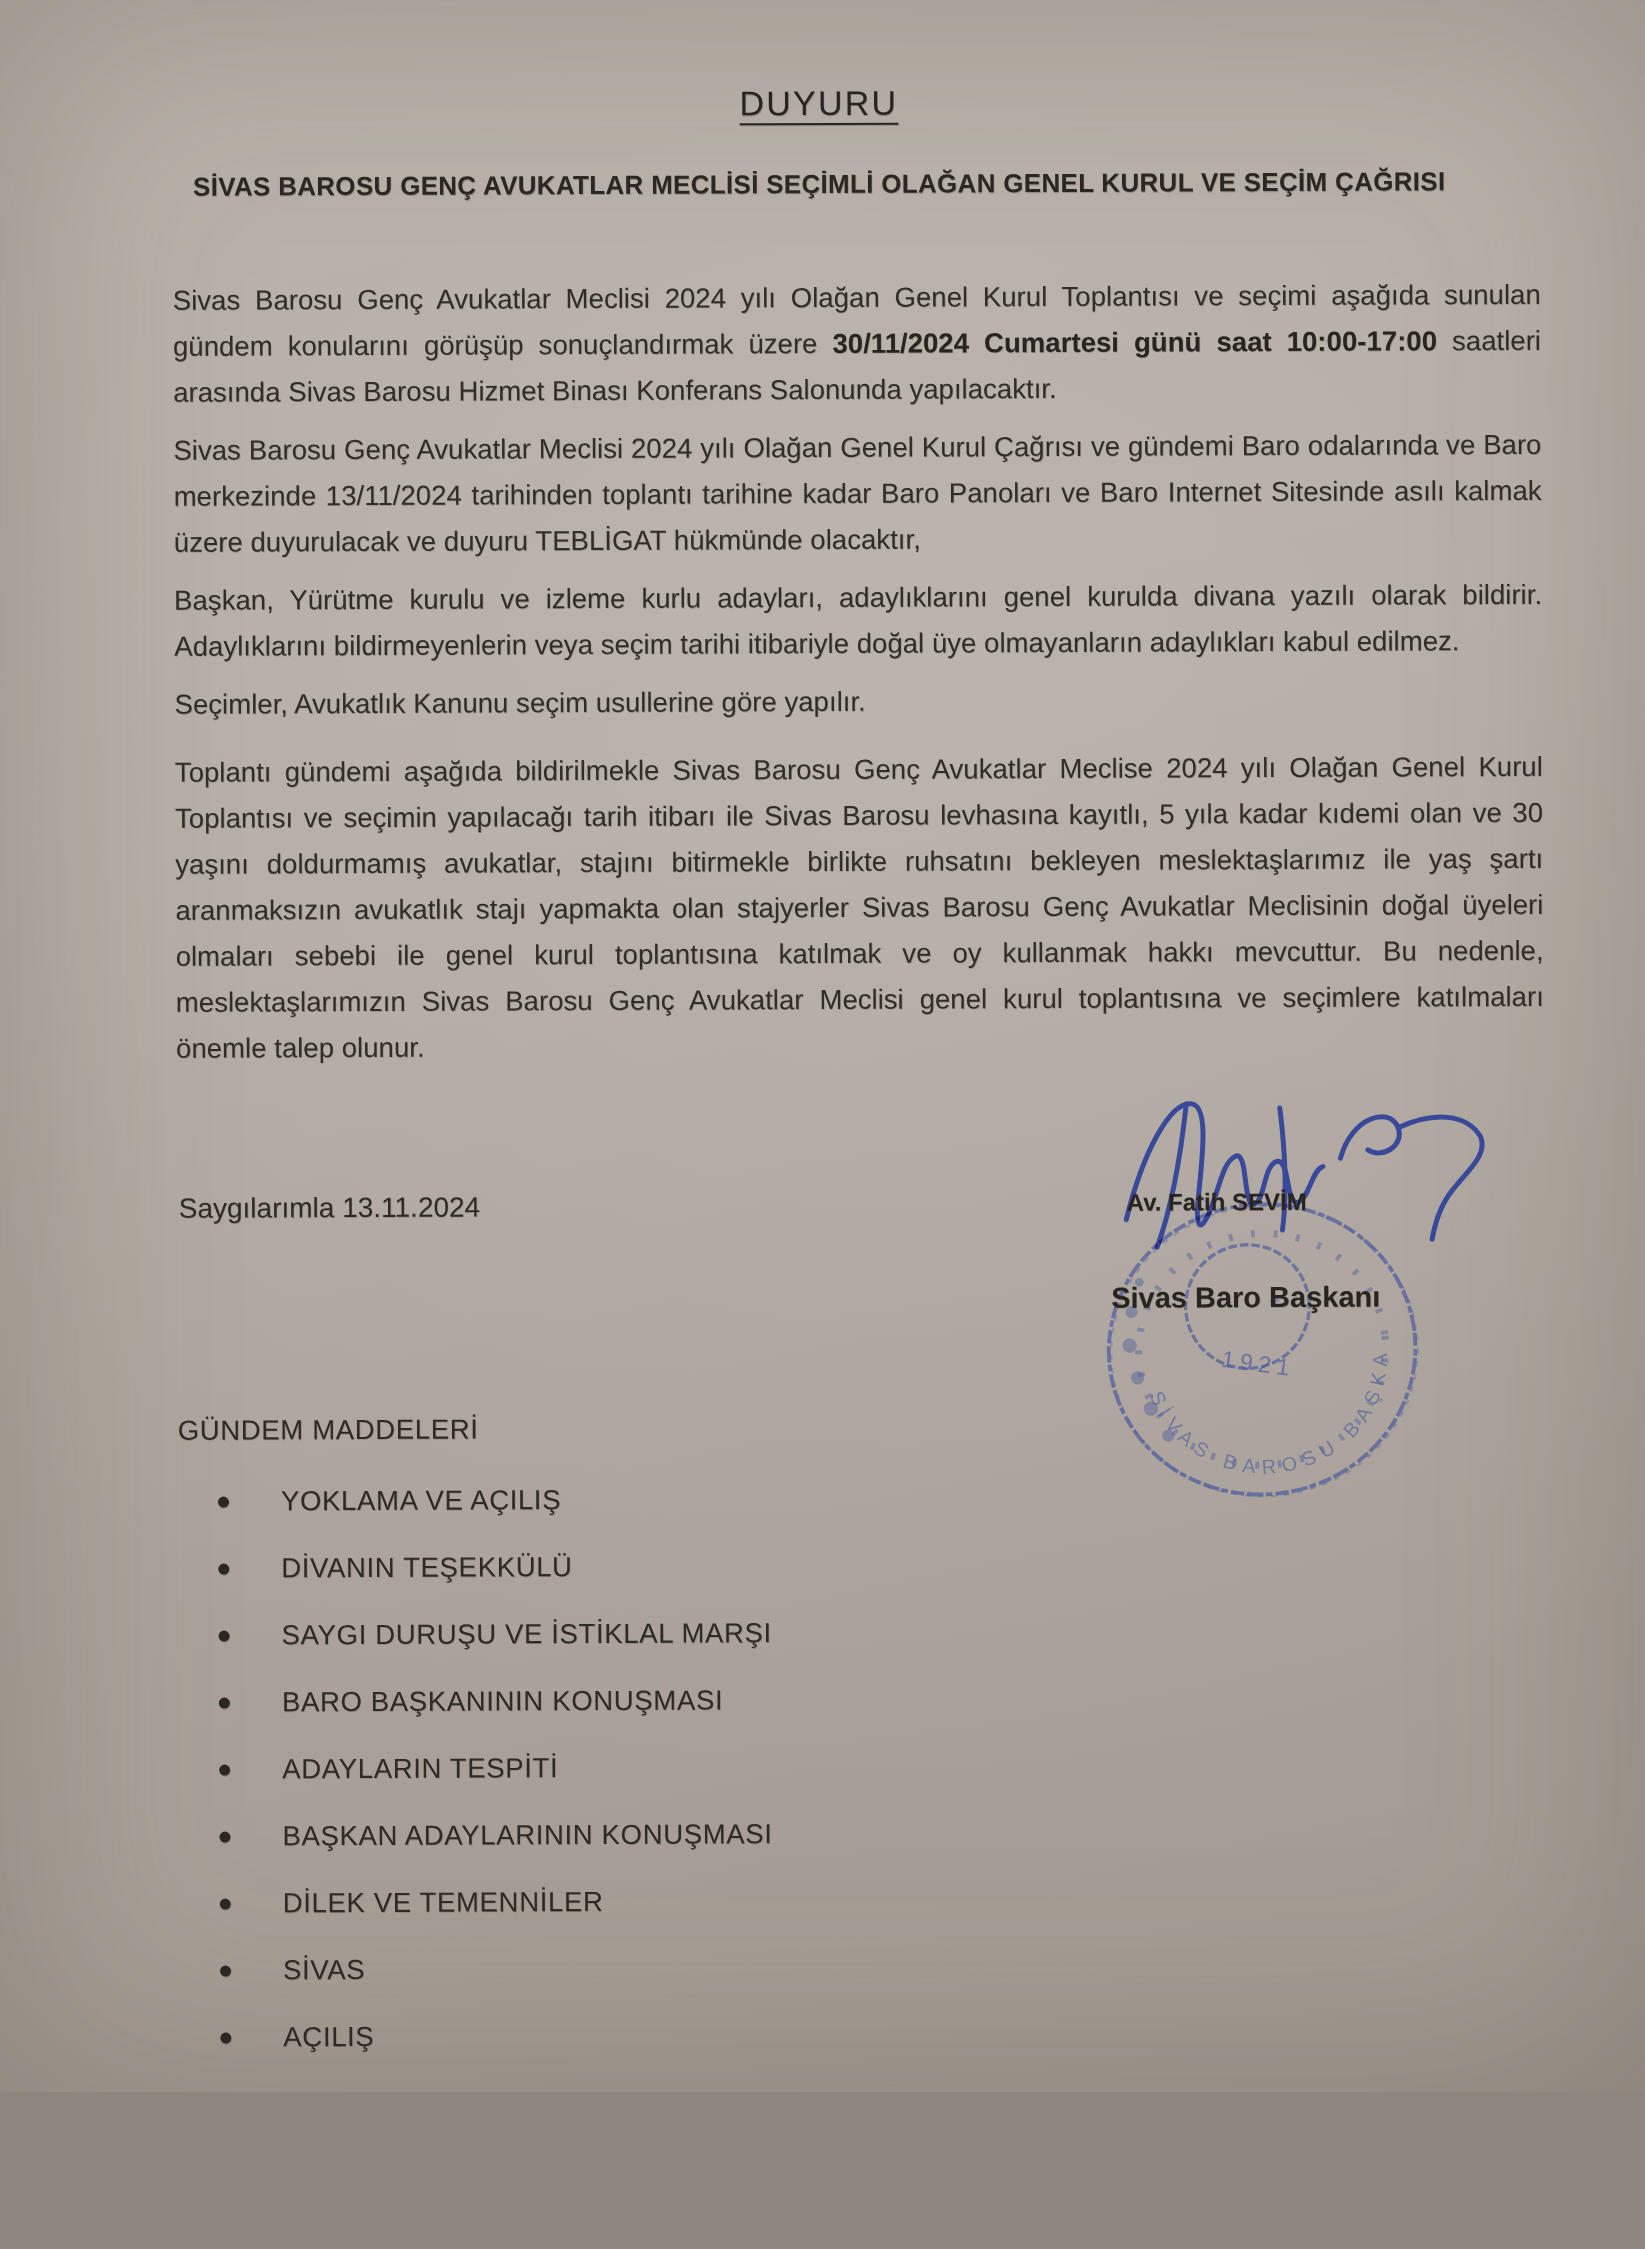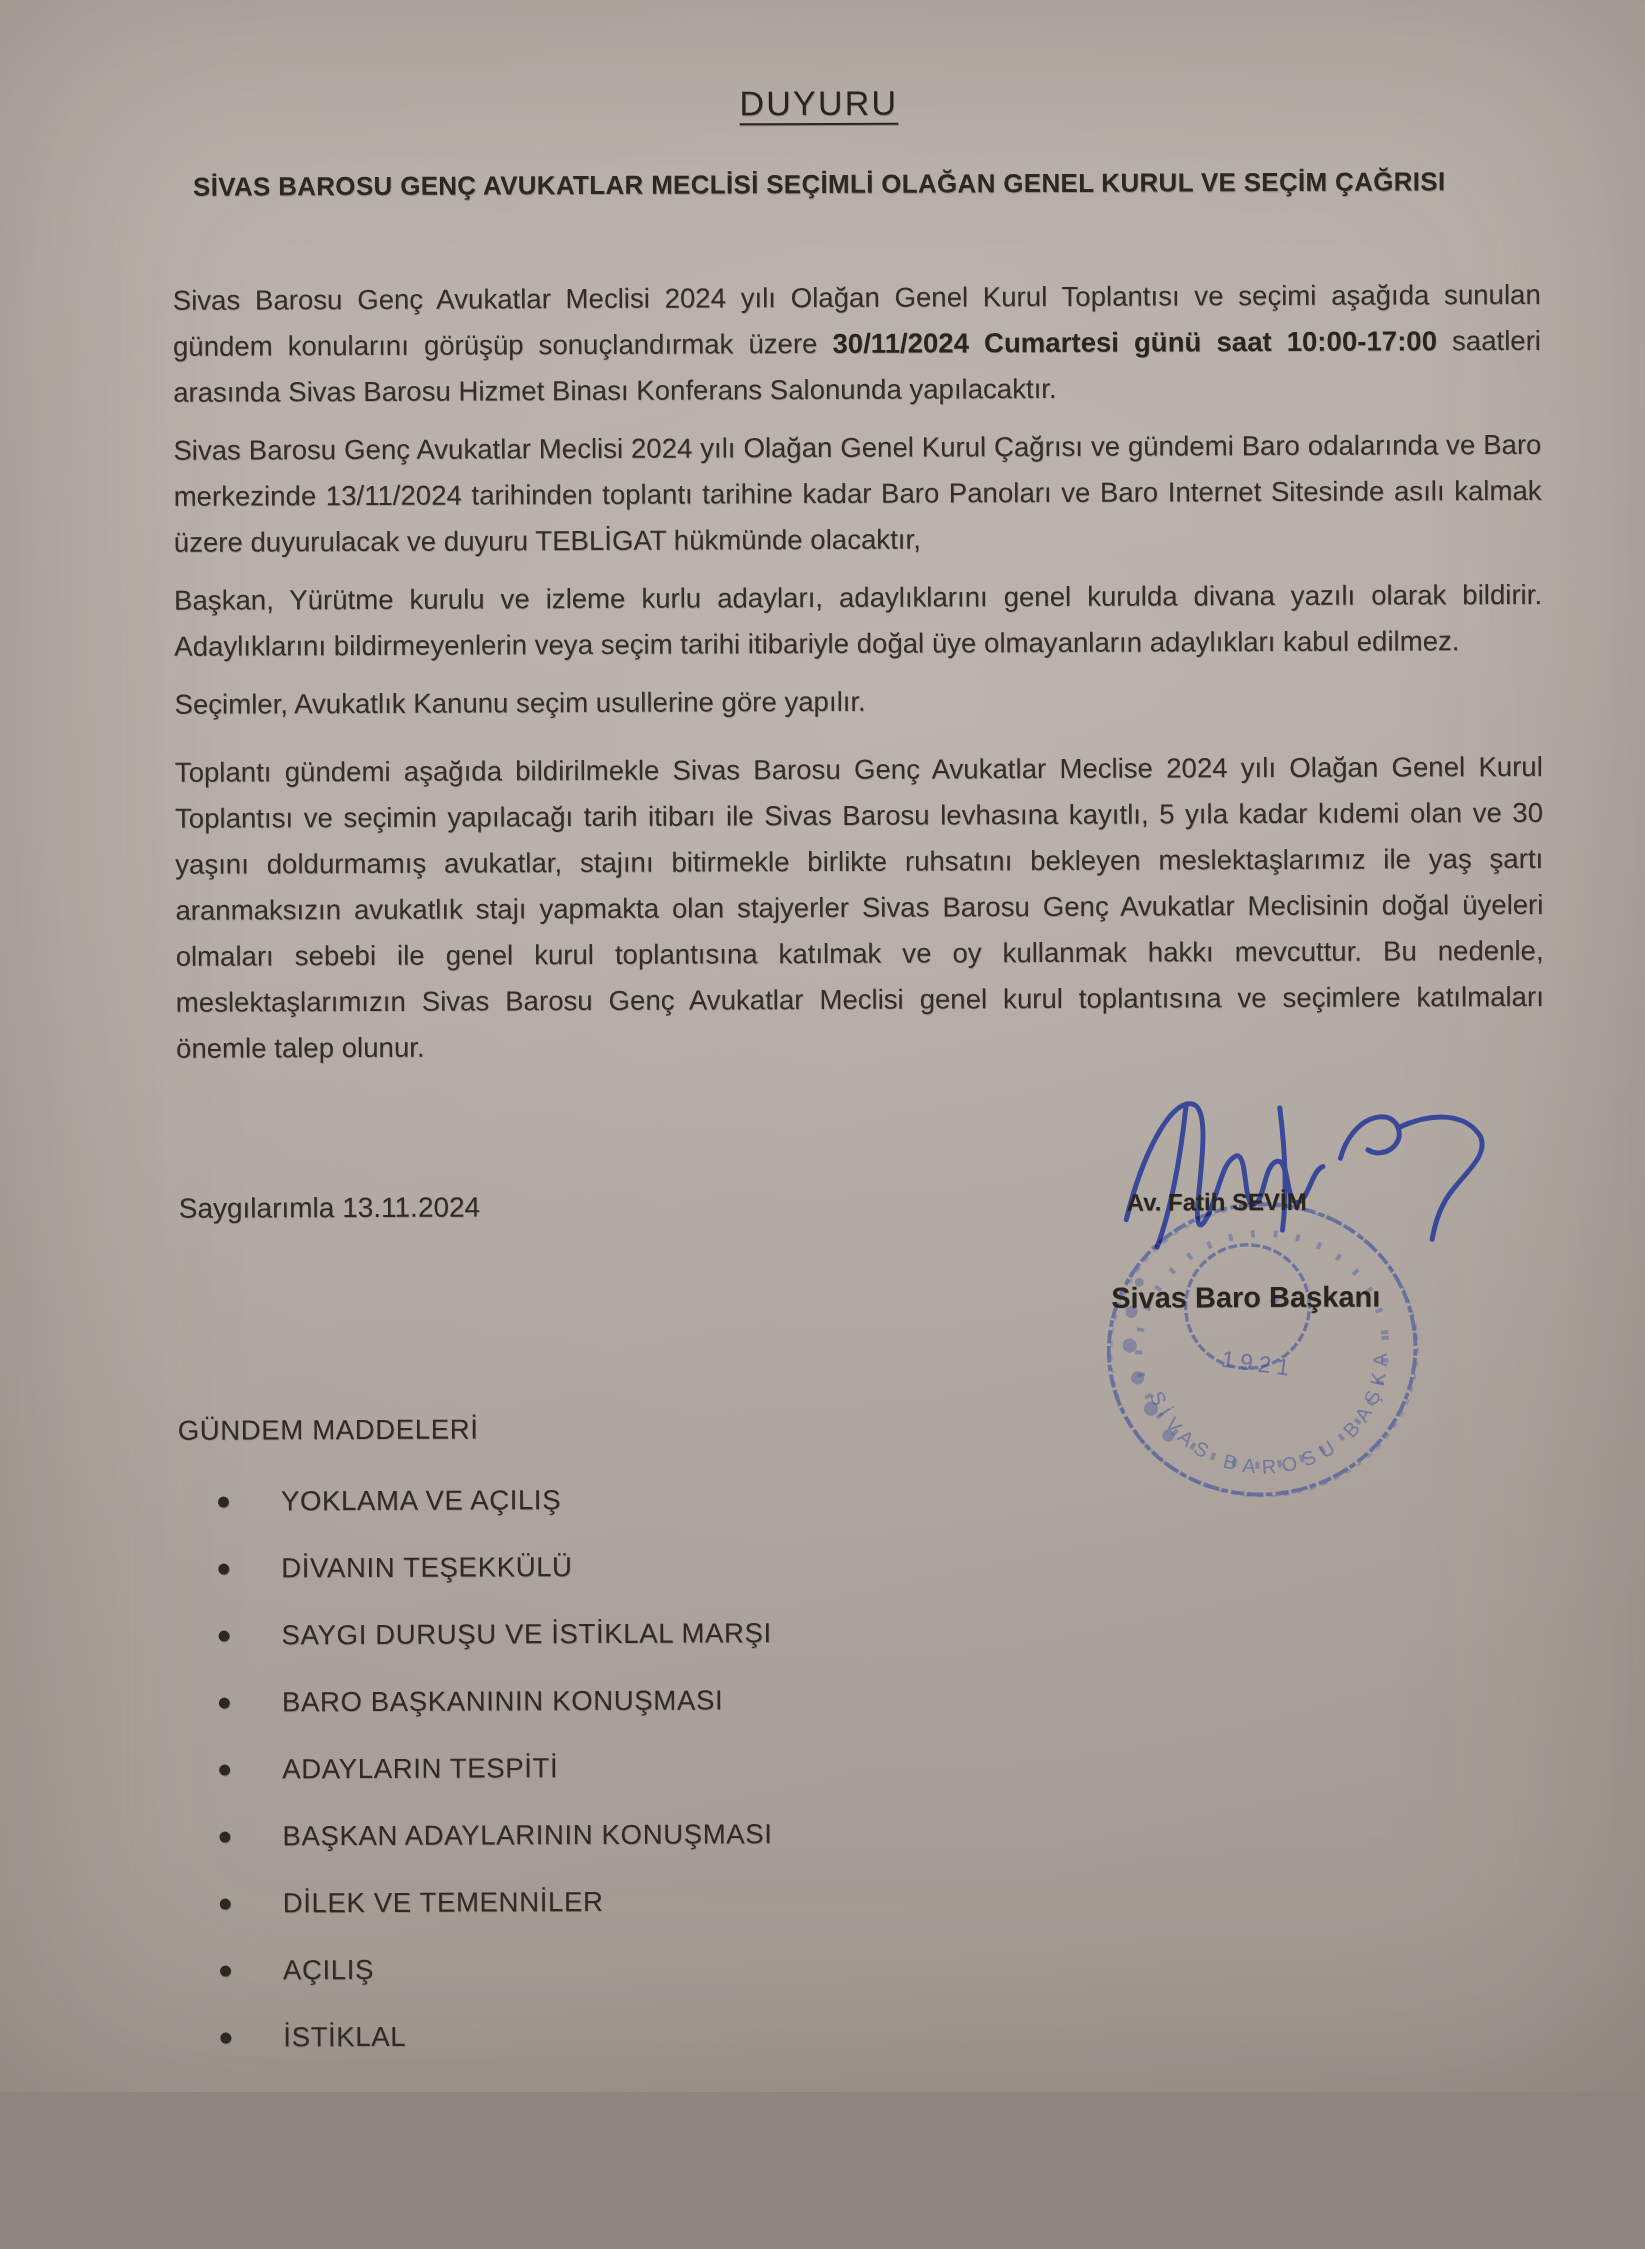--- a/index.html
+++ b/index.html
@@ -166,23 +166,23 @@
       <li>
           <span class="dot"></span>
           <span>BAŞKAN ADAYLARININ KONUŞMASI</span>
         </li>
       <li>
           <span class="dot"></span>
           <span>DİLEK VE TEMENNİLER</span>
         </li>
       <li>
           <span class="dot"></span>
-          <span>AÇILIŞ</span>
+          <span>SİVAS</span>
         </li>
       <li>
           <span class="dot"></span>
-          <span>İSTİKLAL</span>
+          <span>AÇILIŞ</span>
         </li>
     </ul>
 
   </div>
 </div>
 
 
 </body></html>

